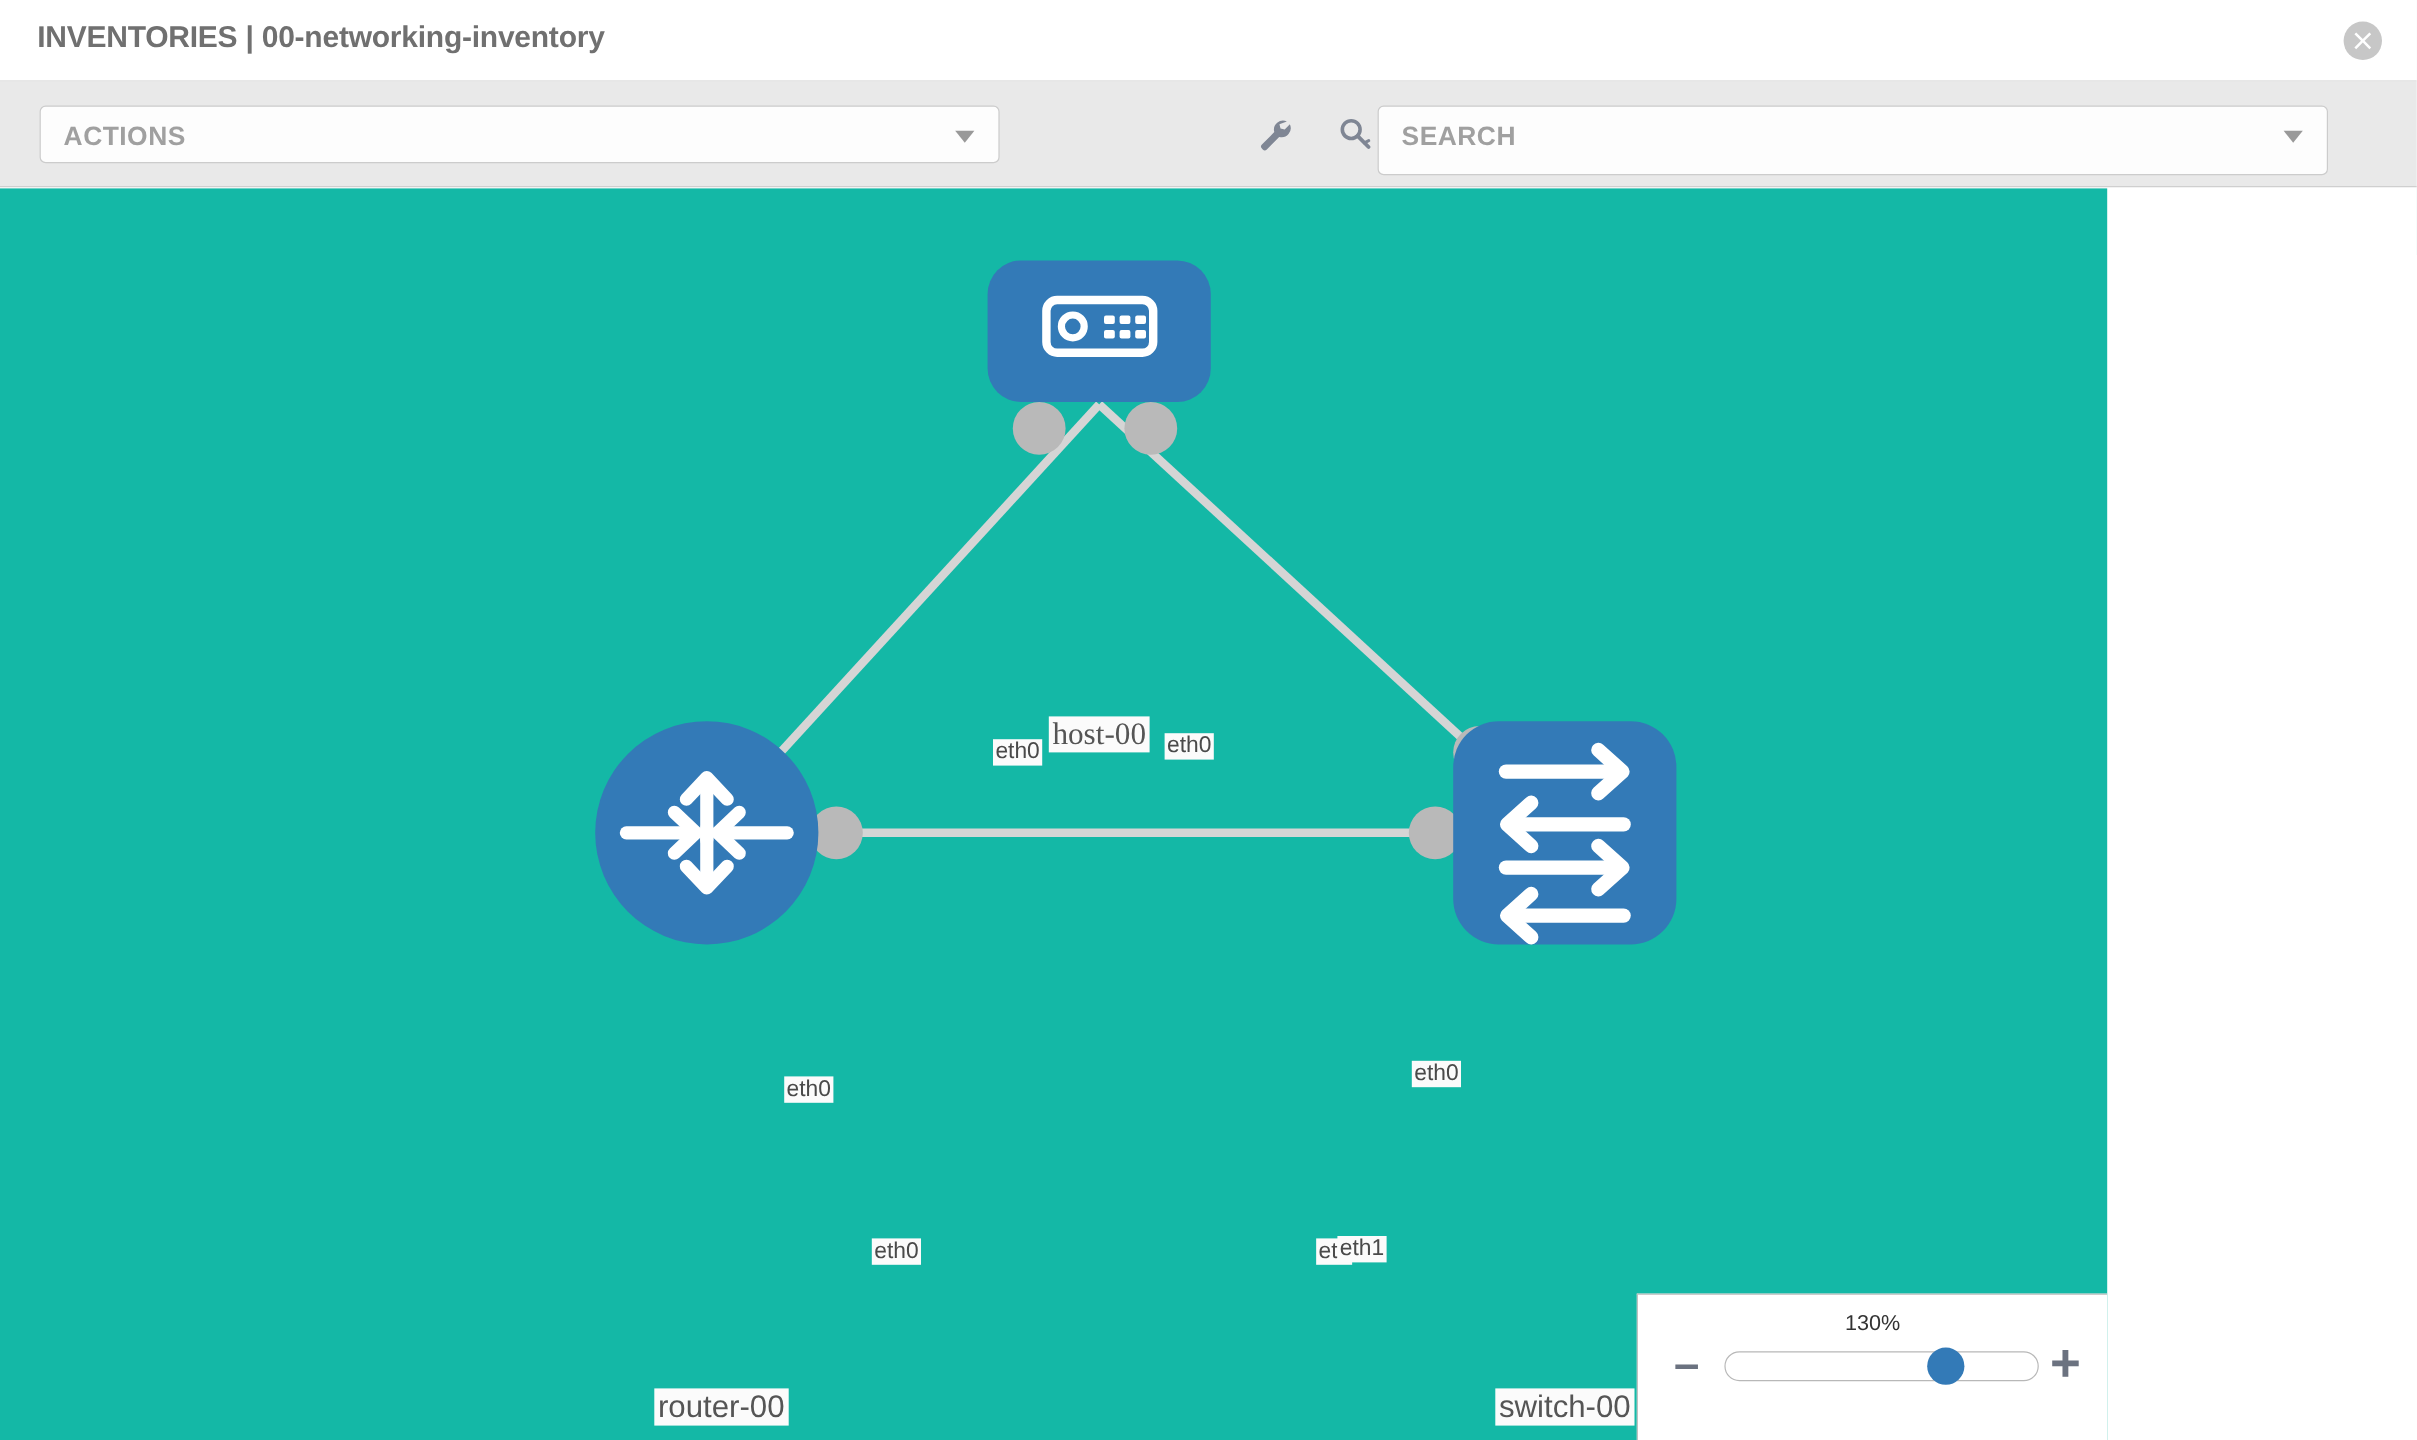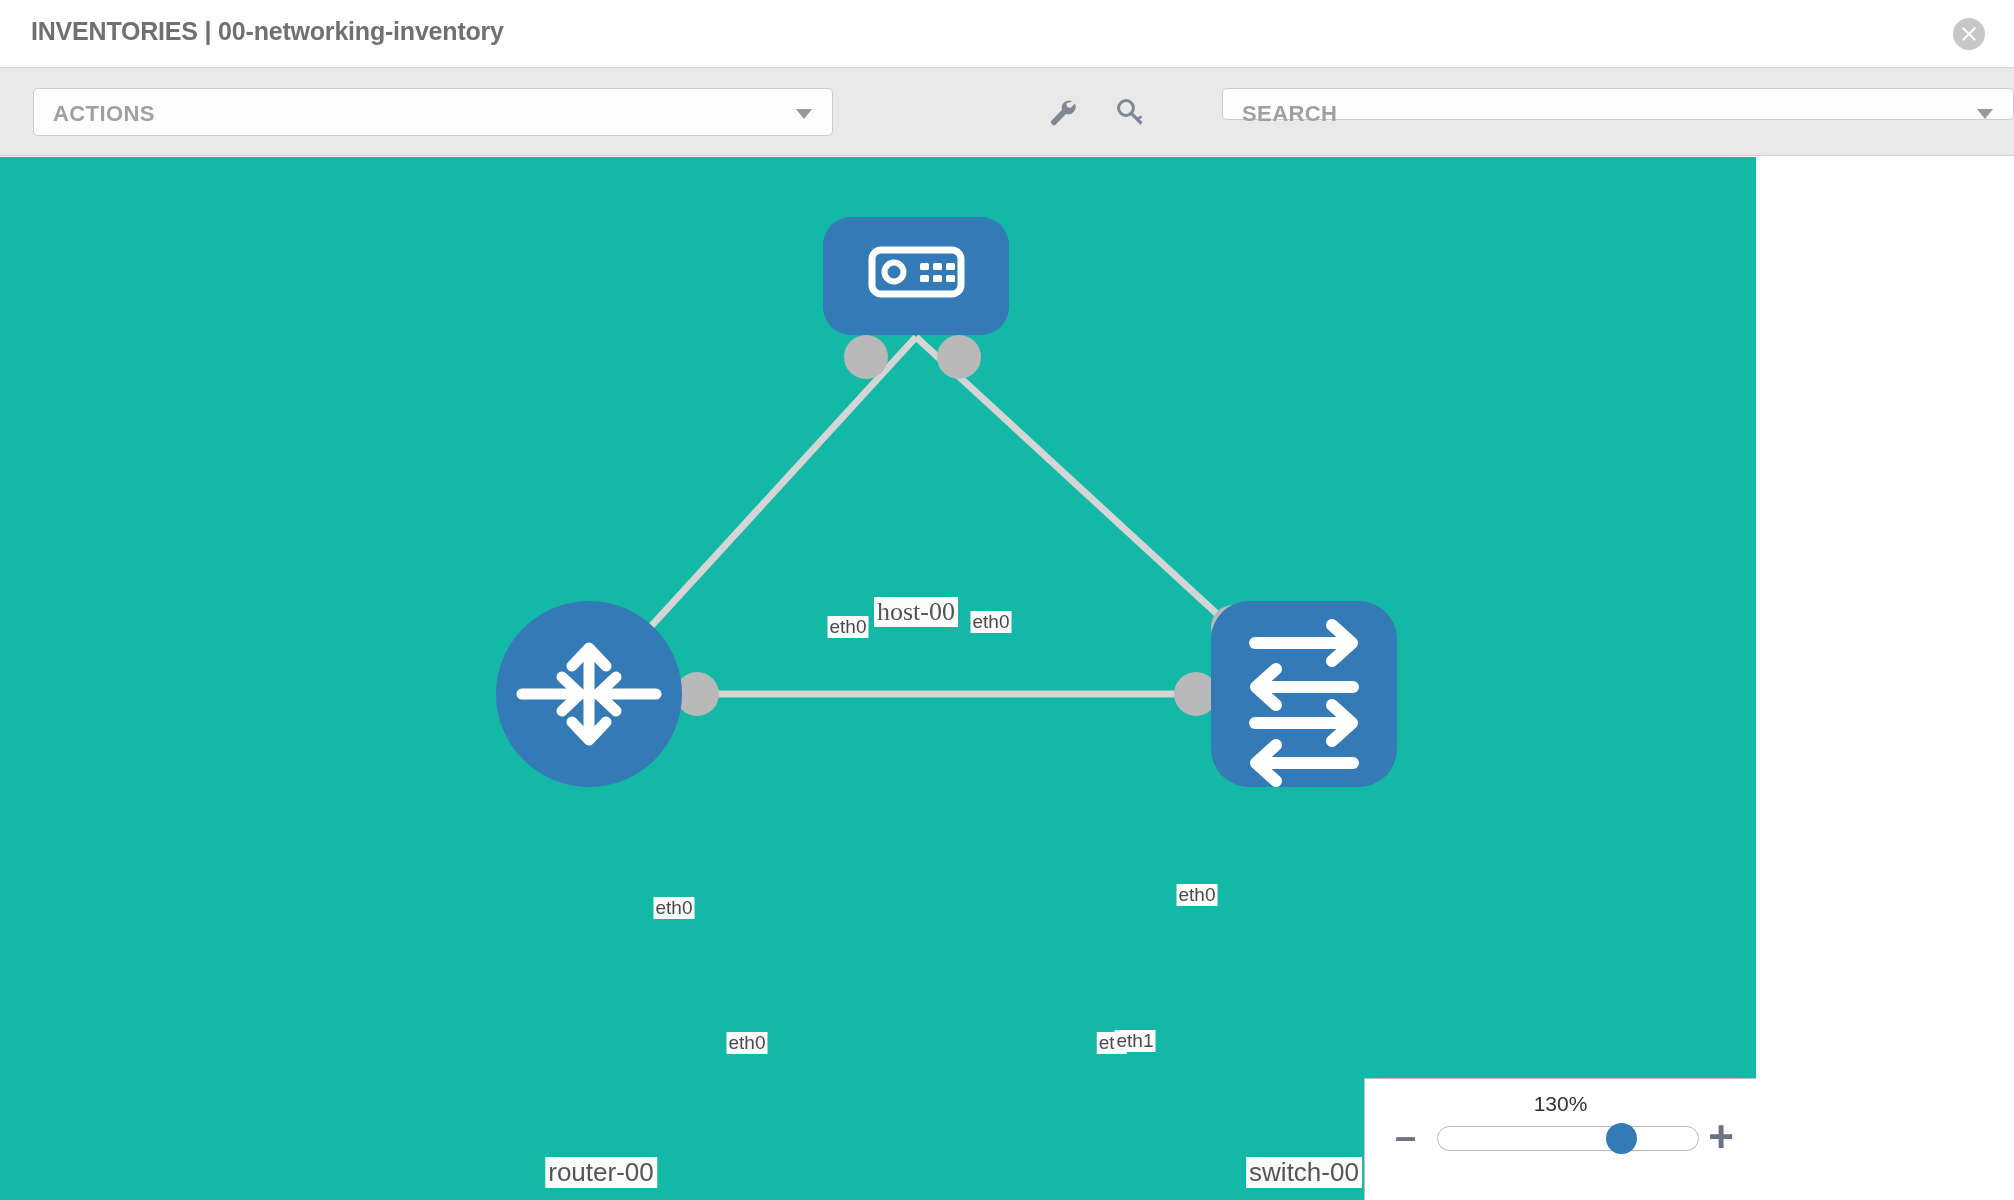--- a/index.html
+++ b/index.html
@@ -59,22 +59,22 @@
     border-top: 10px solid #999999;
   }
   .tool-icon {
     position: absolute; top: 26px;
     width: 36px; height: 36px; cursor: pointer;
   }
   .tool-icon.wrench { left: 1044px; }
   .tool-icon.key    { left: 1111px; }
 
   .search-box {
-    position: absolute; left: 1222px; top: 20px;
-    width: 792px; height: 32px;
+    position: absolute; left: 1148px; top: 20px;
+    width: 792px; height: 58px;
     background: #fdfdfd;
     border: 1px solid #cccccc;
     border-radius: 5px;
     cursor: text;
   }
   .search-label {
     position: absolute; left: 19px; top: 12px;
     font-size: 22px; color: #a0a0a0; letter-spacing: 0.4px;
   }
 
@@ -108,21 +108,21 @@
   
   .zoom-panel {
     position: absolute; right: 0; bottom: 0;
     width: 392px; height: 122px;
     background: #ffffff;
     border-left: 1px solid #bfbfbf;
     border-top: 1px solid #bfbfbf;
   }
   .zoom-value {
     position: absolute; top: 13px; left: 0; width: 100%;
-    text-align: center; font-size: 21px; color: #333333;
+    text-align: center; font-size: 18px; color: #333333;
   }
   .zoom-minus, .zoom-plus {
     position: absolute; top: 48px;
     color: #6b7280; cursor: pointer; user-select: none;
   }
   .zoom-minus { left: 30px;  font-size: 38px; line-height: 20px; font-weight: bold; }
   .zoom-plus  { right: 22px; font-size: 44px; line-height: 20px; font-weight: bold; }
   .zoom-track {
     position: absolute; left: 72px; top: 47px;
     width: 262px; height: 25px;

